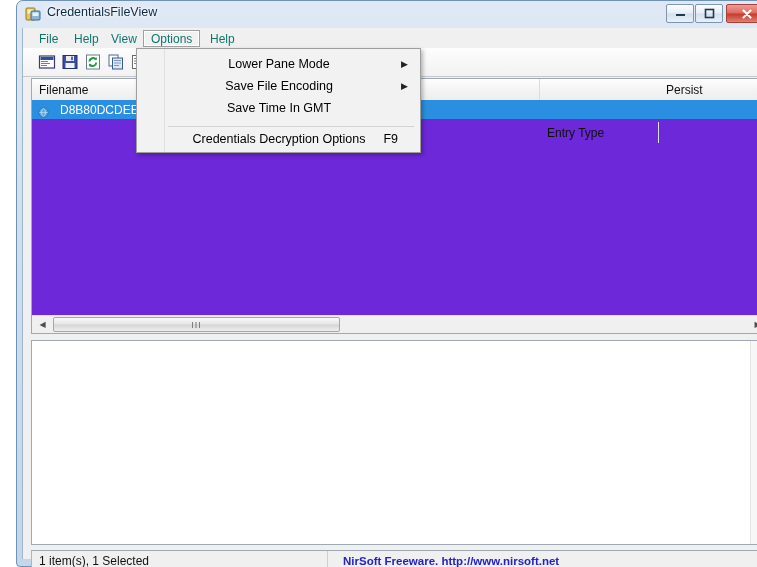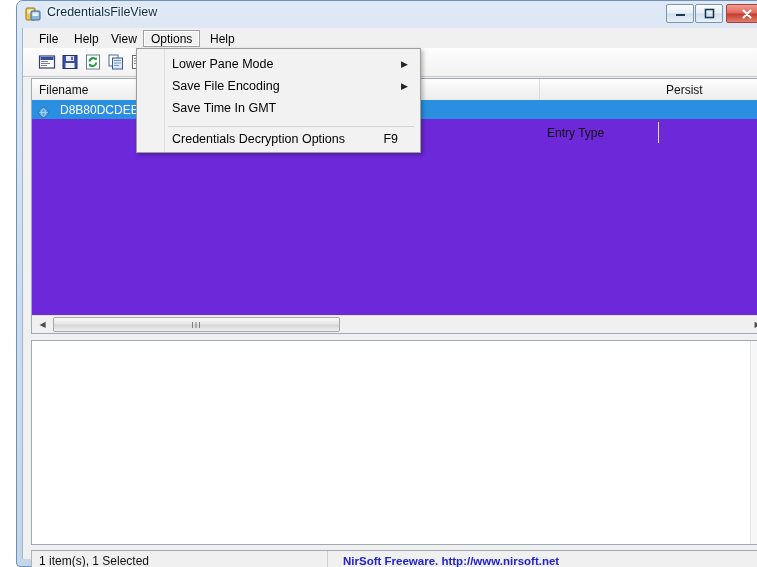--- a/index.html
+++ b/index.html
@@ -66,21 +66,21 @@
   }
 
   
   #menubar {
     position: absolute; left: 0; top: 0; width: 747px; height: 20px;
     background: #f0f0f0;
     border-bottom: 1px solid #dcdcdc;
   }
   .menu-item {
     position: absolute; top: 2px; height: 17px;
-    font-size: 12px; color: #000000;
+    font-size: 12px; color: #0f766e;
     display: flex; align-items: center; justify-content: center;
     box-sizing: border-box;
     padding: 0 7px;
   }
   .menu-item.active {
     border: 1px solid #a0a0a0;
     background: #f1f1f1;
     box-shadow: inset 0 0 0 1px #ffffff;
   }
 
@@ -212,21 +212,21 @@
   #dd-gutter {
     position: absolute; left: 0; top: 0; width: 27px; height: 100%;
     background: #f2f2f2;
     border-right: 1px solid #e0e0e0;
   }
   .dd-item {
     position: absolute; left: 1px; height: 22px; width: 282px;
     display: flex; align-items: center;
     font-size: 12.5px; color: #000000;
     box-sizing: border-box;
-    padding-left: 34px;
+    justify-content: center;
   }
   .dd-accel {
     position: absolute; right: 22px; top: 0; height: 22px;
     display: flex; align-items: center;
     font-size: 12.5px; color: #000000;
   }
   .dd-sub {
     position: absolute; right: 12px; top: 0; height: 22px;
     display: flex; align-items: center;
     font-size: 9px; color: #222222;

